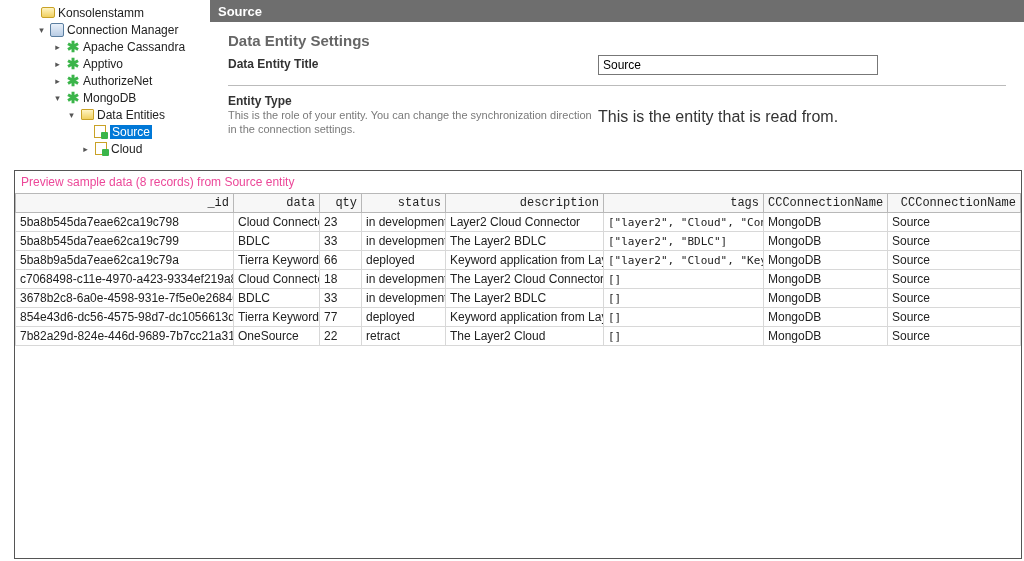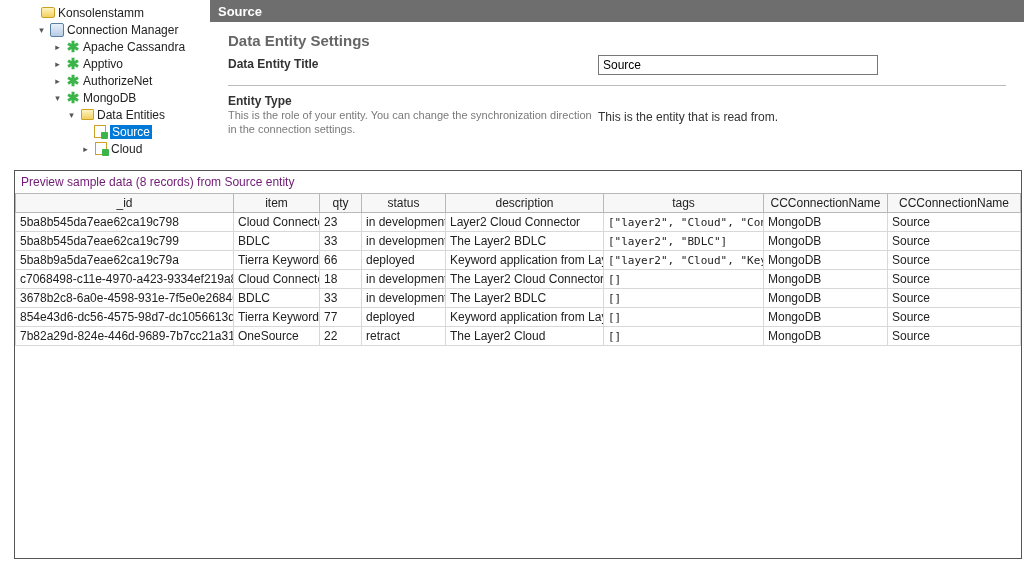--- a/index.html
+++ b/index.html
@@ -23,26 +23,26 @@
 .title-bar { background: #6e6e6e; color: #fff; font-weight: bold; padding: 3px 8px; font-size: 13px; height: 22px; display:flex; align-items:center; }
 .detail-body { padding: 10px 18px; }
 .section-title { font-weight: bold; color: #666; font-size: 15px; margin-bottom: 4px; }
 .field-row { display: flex; align-items: center; margin-bottom: 10px; }
 .field-left { width: 370px; }
 .field-label { font-weight: bold; color: #333; font-size: 12px; }
 .field-help { color: #7a7a7a; font-size: 11px; line-height: 1.3; }
 .field-right { flex: 1; padding-top: 2px; }
 .txt-input { width: 280px; border: 1px solid #777; padding: 2px 4px; font-size: 12px; background:#fff; }
 .divider { border-top: 1px solid #bbb; margin: 10px 0 8px 0; }
-.static-val { color: #333; font-size: 12px; padding-top: 2px; }
+.static-val { color: #333; font-size: 16px; padding-top: 2px; }
 
 .preview-panel { position: absolute; left: 14px; top: 170px; right: 2px; bottom: 2px; background: #fff; border: 1px solid #555; }
-.preview-title { padding: 4px 6px; font-size: 12px; color: #701a75; }
+.preview-title { padding: 4px 6px; font-size: 12px; color: #ec4899; }
 .grid { width: 100%; border-collapse: collapse; table-layout: fixed; }
-.grid th { text-align: center; font-weight: normal; background: #f7f7f7; border: 1px solid #b8b8b8; padding: 2px 4px; font-size: 12px; color: #222; overflow:hidden; white-space:nowrap; }
+.grid th { text-align: right; font-weight: normal; background: #f7f7f7; border: 1px solid #b8b8b8; padding: 2px 4px; font-size: 12px; color: #222; overflow:hidden; white-space:nowrap;font-family:Liberation Mono, monospace; }
 .grid td { border: 1px solid #d8d8d8; padding: 2px 4px; font-size: 12px; color: #222; white-space: nowrap; overflow: hidden; }
 .grid td.tags { font-family: Consolas, monospace; font-size: 11px; }
 </style>
 </head>
 <body>
 
 <div class="tree-panel">
   <div class="tree-item">
     <span class="spacer" style="width:2px"></span>
     <span class="ico">
@@ -142,21 +142,21 @@
         <col style="width:42px">
         <col style="width:84px">
       <col style="width:158px">
         <col style="width:160px">
         <col style="width:124px">
         <col>
     </colgroup>
     <thead>
         <tr id="grid-head">
           <th>_id</th>
-          <th>item</th>
+          <th>data</th>
           <th>qty</th>
           <th>status</th>
           <th>description</th>
           <th>tags</th>
           <th>CCConnectionName</th>
           <th>CCConnectionName</th>
         </tr>
       </thead>
     <tbody id="grid-body">
         <tr>

